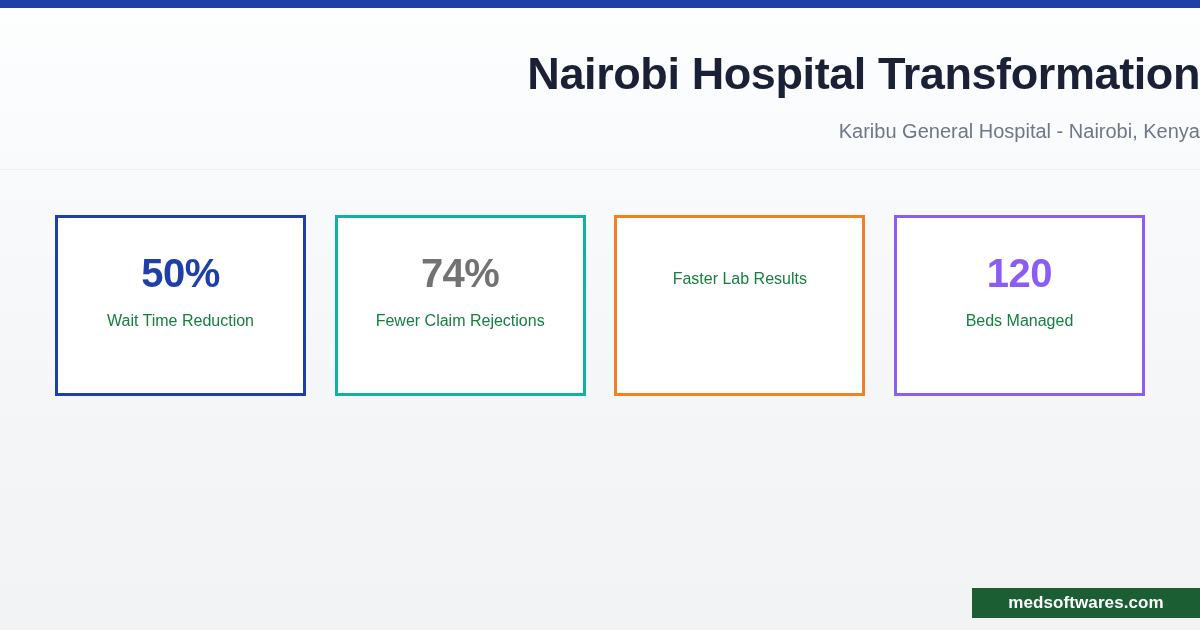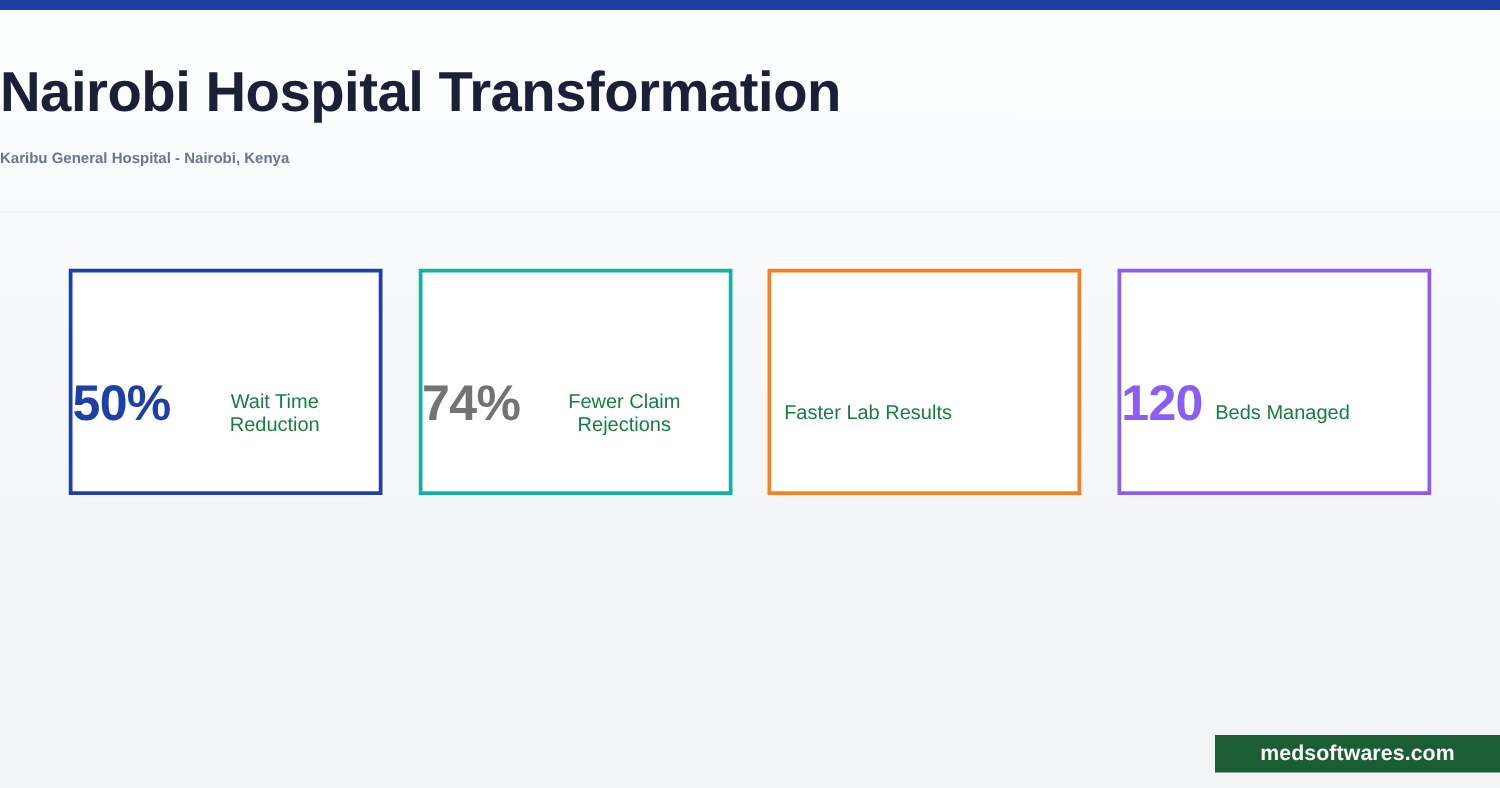--- a/index.html
+++ b/index.html
@@ -41,36 +41,36 @@
   }
 
   
   .header {
     position: absolute;
     top: 8px;
     left: 0;
     width: 1200px;
     height: 162px;
     border-bottom: 1px solid #EDEFF2;
-    text-align: left;
+    text-align: right;
   }
 
   .page-title {
     margin-top: 42px;
     font-size: 45px;
     font-weight: bold;
     line-height: 1.05;
     letter-spacing: -0.4px;
     color: #1A2035;
   }
 
   .page-subtitle {
     margin-top: 22px;
-    font-size: 12px;
-    font-weight: bold;
+    font-size: 20px;
+    font-weight: normal;
     line-height: 1.2;
     color: #6E7787;
   }
 
   
   .stats-row {
     position: absolute;
     top: 215px;
     left: 55px;
     width: 1090px;
@@ -78,21 +78,21 @@
     display: flex;
     justify-content: space-between;
   }
 
   .stat-card {
     width: 251px;
     height: 181px;
     background: #FFFFFF;
     border: 3px solid #999999;
     display: flex;
-    flex-direction: row;
+    flex-direction: column;
     align-items: center;
     justify-content: flex-start;
     padding-top: 34px;
   }
 
   .stat-value {
     font-size: 40px;
     font-weight: bold;
     line-height: 1.05;
     letter-spacing: -0.5px;

